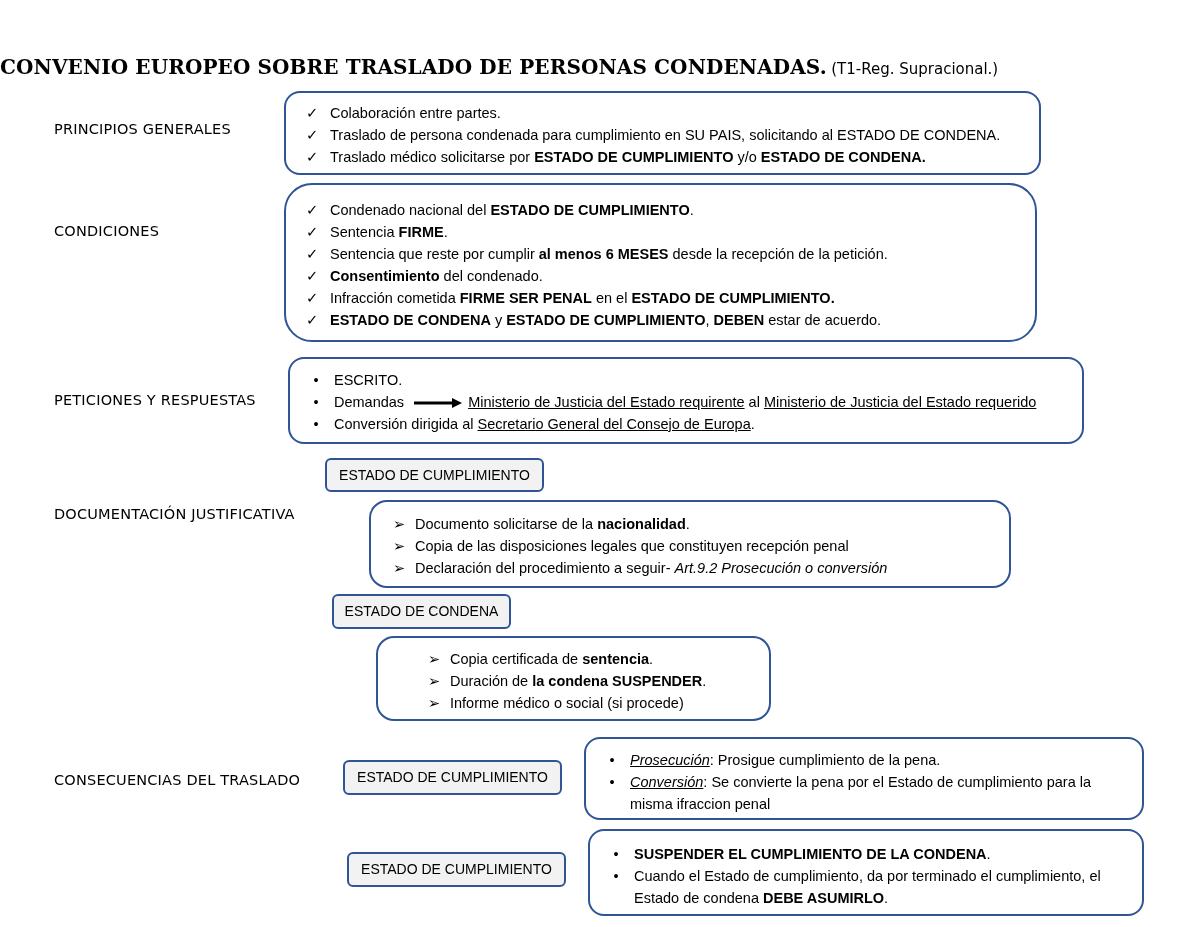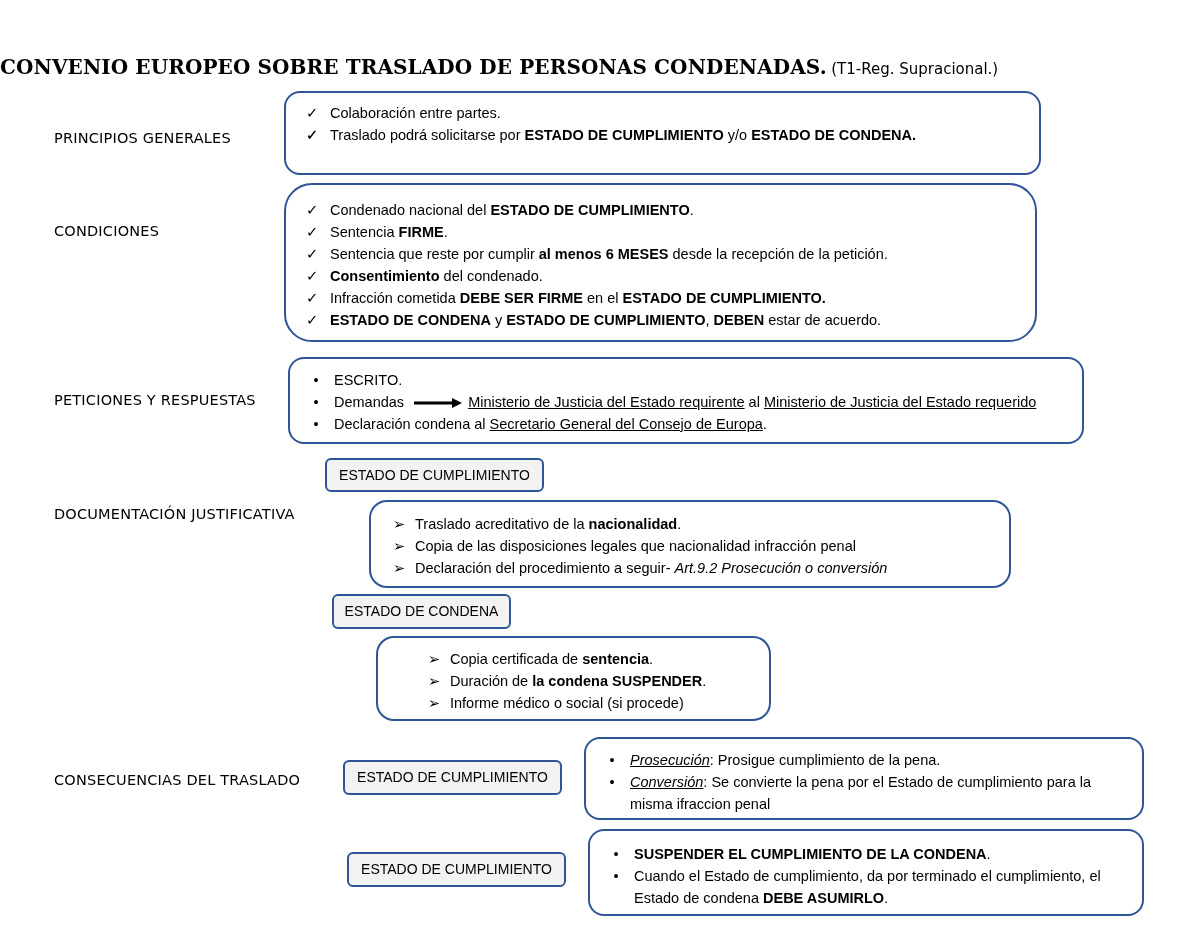--- a/index.html
+++ b/index.html
@@ -40,33 +40,34 @@
   .arrow { display: inline-block; vertical-align: middle; margin: 0 6px 0 10px; }
 </style>
 </head>
 <body>
 
 <div class="title">
   <span class="main">CONVENIO EUROPEO SOBRE TRASLADO DE PERSONAS CONDENADAS.</span>
   <span class="sub">(T1-Reg. Supracional.)</span>
 </div>
 
-<div class="label" style="top:130px">PRINCIPIOS GENERALES</div>
+<div class="label" style="top:121px">PRINCIPIOS GENERALES</div>
 <div class="box" style="left:284px; top:91px; width:757px; height:84px; padding:9px 0 0 16px;">
   <ul>
     <li style="padding-left:28px">
       <span class="mark">✓</span>
       <span>Colaboración entre partes.</span>
     </li>
     <li style="padding-left:28px">
       <span class="mark">✓</span>
+      <span>Traslado de persona condenada para cumplimiento en SU PAIS, solicitando al ESTADO DE CONDENA.</span>
     </li>
     <li style="padding-left:28px">
       <span class="mark">✓</span>
-      <span>Traslado podrá solicitarse por </span><b>ESTADO DE CUMPLIMIENTO</b><span> y/o </span><b>ESTADO DE CONDENA.</b>
+      <span>Traslado médico solicitarse por </span><b>ESTADO DE CUMPLIMIENTO</b><span> y/o </span><b>ESTADO DE CONDENA.</b>
     </li>
   </ul>
 </div>
 
 <div class="label" style="top:223px">CONDICIONES</div>
 <div class="box" style="left:284px; top:183px; width:753px; height:159px; padding:14px 0 0 16px; border-radius:28px;">
   <ul>
     <li style="padding-left:28px">
       <span class="mark">✓</span>
       <span>Condenado nacional del </span><b>ESTADO DE CUMPLIMIENTO</b><span>.</span>
@@ -78,21 +79,21 @@
     <li style="padding-left:28px">
       <span class="mark">✓</span>
       <span>Sentencia que reste por cumplir </span><b>al menos 6 MESES</b><span> desde la recepción de la petición.</span>
     </li>
     <li style="padding-left:28px">
       <span class="mark">✓</span>
       <b>Consentimiento</b><span> del condenado.</span>
     </li>
     <li style="padding-left:28px">
       <span class="mark">✓</span>
-      <span>Infracción cometida </span><b>DEBE SER FIRME</b><span> en el </span><b>ESTADO DE CUMPLIMIENTO.</b>
+      <span>Infracción cometida </span><b>FIRME SER PENAL</b><span> en el </span><b>ESTADO DE CUMPLIMIENTO.</b>
     </li>
     <li style="padding-left:28px">
       <span class="mark">✓</span>
       <b>ESTADO DE CONDENA</b><span> y </span><b>ESTADO DE CUMPLIMIENTO</b><span>, </span><b>DEBEN</b><span> estar de acuerdo.</span>
     </li>
   </ul>
 </div>
 
 <div class="label" style="top:392px">PETICIONES Y RESPUESTAS</div>
 <div class="box" style="left:288px; top:357px; width:796px; height:87px; padding:10px 0 0 16px;">
@@ -103,36 +104,36 @@
     </li>
     <li style="padding-left:28px">
       <span class="mark">•</span>
       <span>Demandas</span><svg class="arrow" width="48" height="12">
           <rect x="0" y="4.5" width="40" height="3" fill="#000"></rect>
           <polygon points="38,1 48,6 38,11" fill="#000"></polygon>
         </svg><u>Ministerio de Justicia del Estado requirente</u><span> al </span><u>Ministerio de Justicia del Estado requerido</u>
     </li>
     <li style="padding-left:28px">
       <span class="mark">•</span>
-      <span>Declaración condena al </span><u>Secretario General del Consejo de Europa</u><span>.</span>
+      <span>Conversión dirigida al </span><u>Secretario General del Consejo de Europa</u><span>.</span>
     </li>
   </ul>
 </div>
 
 <div class="label" style="top:506px">DOCUMENTACIÓN JUSTIFICATIVA</div>
 <div class="tag" style="left:325px; top:458px; width:219px; height:34px; line-height:30px;">ESTADO DE CUMPLIMIENTO</div>
 <div class="box" style="left:369px; top:500px; width:642px; height:88px; padding:11px 0 0 18px; border-radius:18px;">
   <ul>
     <li style="padding-left:26px">
       <span class="mark">➢</span>
-      <span>Traslado acreditativo de la </span><b>nacionalidad</b><span>.</span>
+      <span>Documento solicitarse de la </span><b>nacionalidad</b><span>.</span>
     </li>
     <li style="padding-left:26px">
       <span class="mark">➢</span>
-      <span>Copia de las disposiciones legales que nacionalidad infracción penal</span>
+      <span>Copia de las disposiciones legales que constituyen recepción penal</span>
     </li>
     <li style="padding-left:26px">
       <span class="mark">➢</span>
       <span>Declaración del procedimiento a seguir- </span><i>Art.9.2 Prosecución o conversión</i>
     </li>
   </ul>
 </div>
 
 <div class="tag" style="left:332px; top:594px; width:179px; height:35px; line-height:31px;">ESTADO DE CONDENA</div>
 <div class="box" style="left:376px; top:636px; width:395px; height:85px; padding:10px 0 0 46px; border-radius:18px;">

